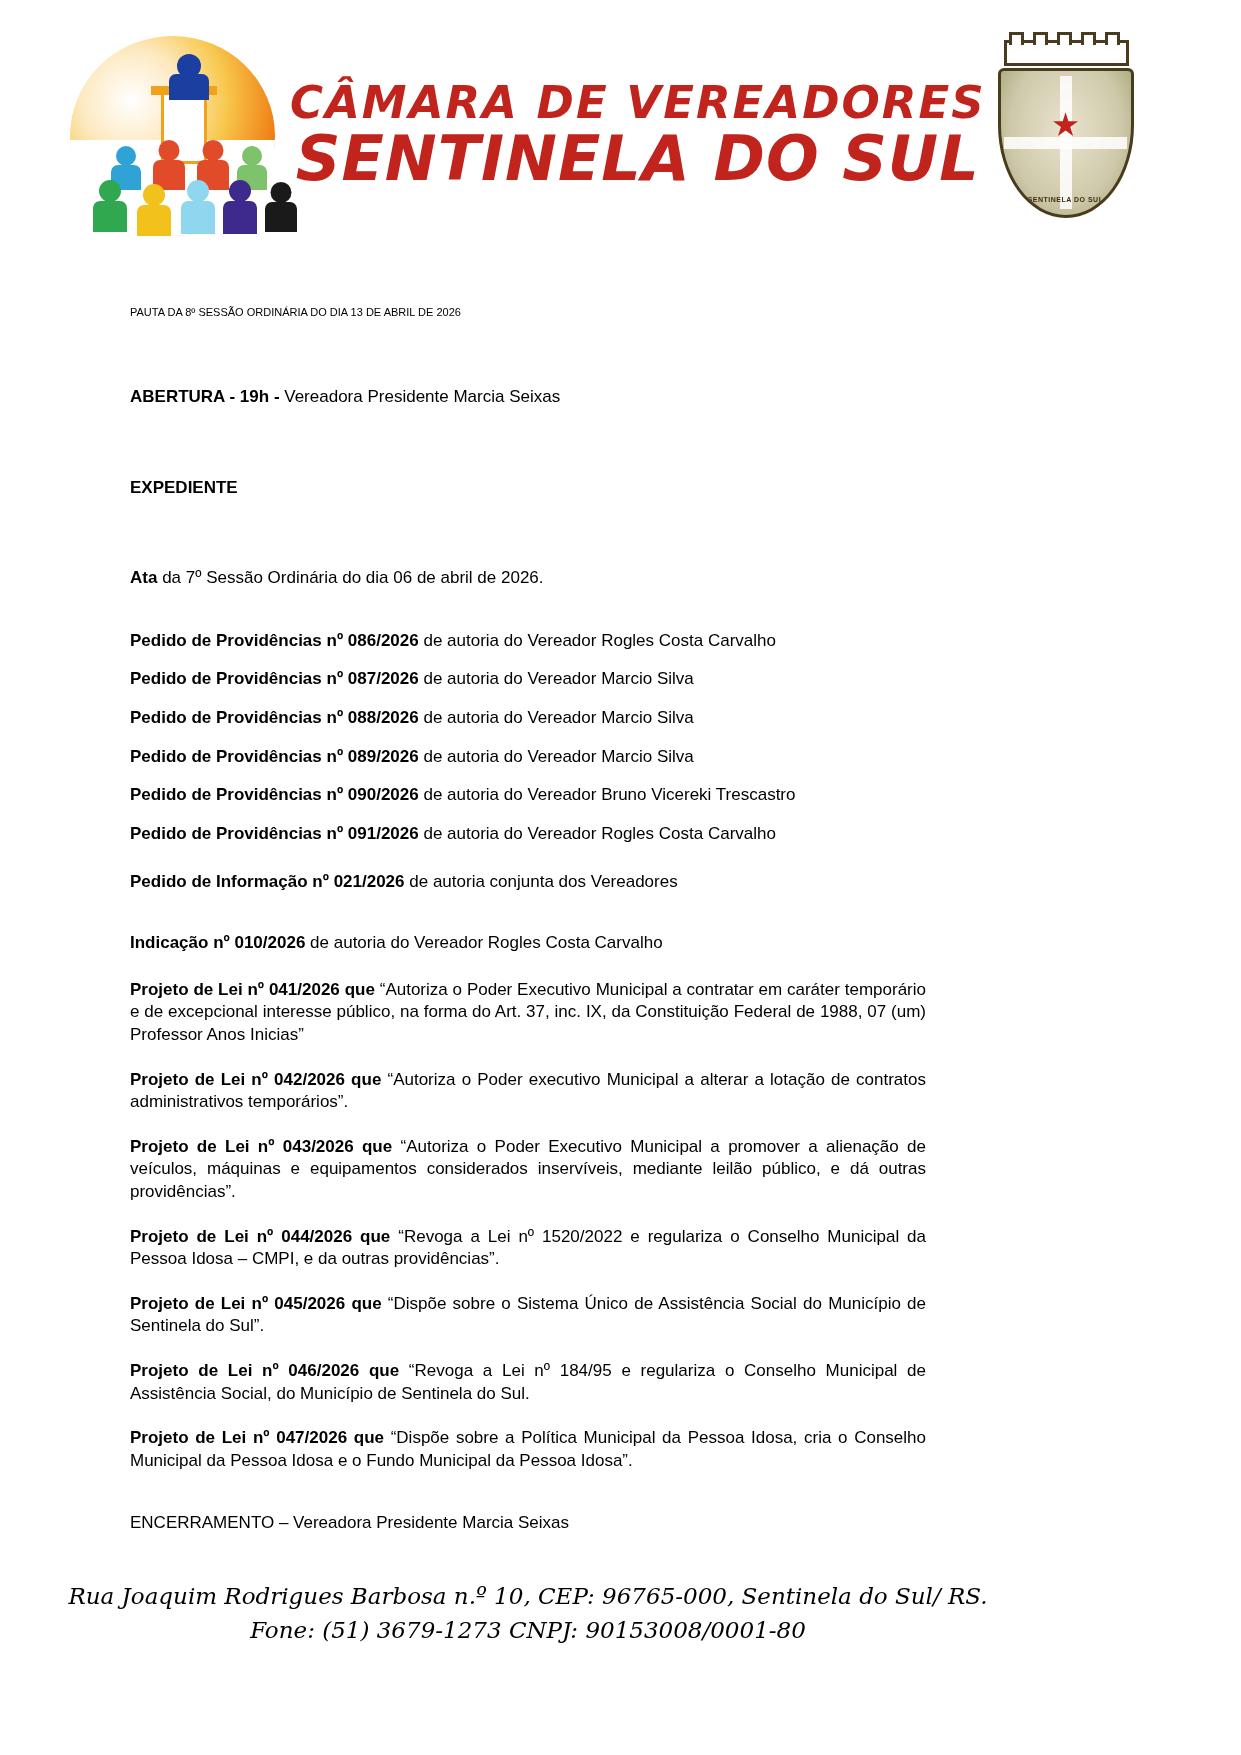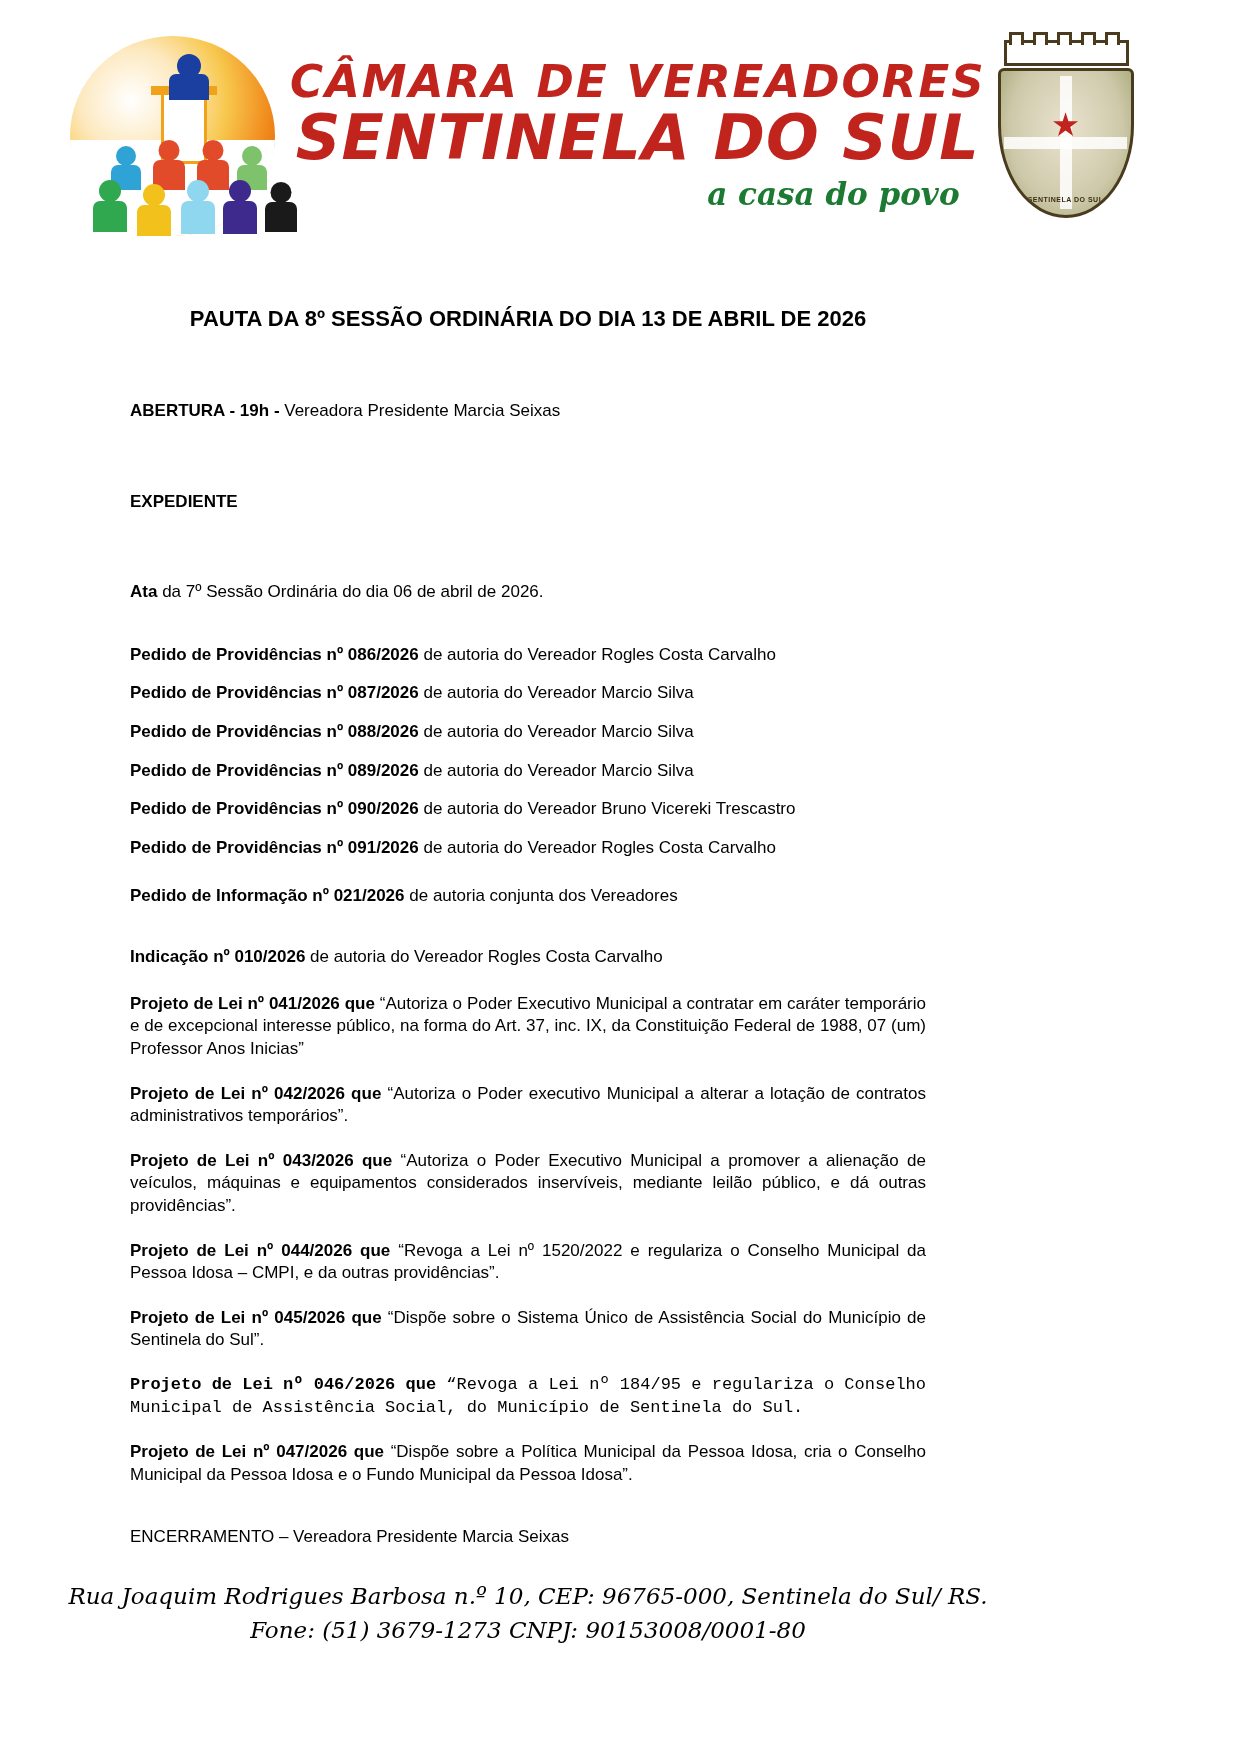--- a/index.html
+++ b/index.html
@@ -163,23 +163,23 @@
     position: absolute;
     left: 50%; top: 38%;
     transform: translate(-50%,-50%);
     width: 26px; height: 26px;
     background: #c0241c;
     clip-path: polygon(50% 0%, 61% 35%, 98% 35%, 68% 57%, 79% 91%, 50% 70%, 21% 91%, 32% 57%, 2% 35%, 39% 35%);
   }
 
   
   .doc-title {
-    text-align: center;
-    font-weight: bold;
-    font-size: 22px;
+    text-align: left;
+    font-weight: normal;
+    font-size: 11px;
     margin-top: 56px;
   }
   .para {
     font-size: 17px;
     line-height: 1.33;
     margin-top: 22px;
     text-align: justify;
   }
   .para b { font-weight: bold; }
   .spaced { margin-top: 68px; }
@@ -250,21 +250,20 @@
       </div>
       <div class="figure" style="left:200px; top:154px; width:32px; height:50px;">
         <div class="head" style="width:21px;height:21px;top:0;background:#1a1a1a;"></div>
         <div class="body" style="height:30px;background:#1a1a1a;"></div>
       </div>
     </div>
 
     <div class="title-block">
       <div class="title-1">CÂMARA  DE VEREADORES</div>
       <div class="title-2">SENTINELA DO SUL</div>
-      <div class="title-3">a casa do povo</div>
     </div>
 
     <div class="crest">
       <div class="wall">
         <div class="merlon" style="left:2px;"></div>
         <div class="merlon" style="left:26px;"></div>
         <div class="merlon" style="left:50px;"></div>
         <div class="merlon" style="left:74px;"></div>
         <div class="merlon" style="left:98px;"></div>
       </div>
@@ -330,21 +329,21 @@
     </div>
     <div class="para" style="margin-top:22px;">
       <b>Projeto de Lei nº 043/2026 que</b><span> “Autoriza o Poder Executivo Municipal a promover a alienação de veículos, máquinas e equipamentos considerados inservíveis, mediante leilão público, e dá outras providências”.</span>
     </div>
     <div class="para" style="margin-top:22px;">
       <b>Projeto de Lei nº 044/2026 que</b><span> “Revoga a Lei nº 1520/2022 e regulariza o Conselho Municipal da Pessoa Idosa – CMPI, e da outras providências”.</span>
     </div>
     <div class="para" style="margin-top:22px;">
       <b>Projeto de Lei nº 045/2026 que</b><span> “Dispõe sobre o Sistema Único de Assistência Social do Município de Sentinela do Sul”.</span>
     </div>
-    <div class="para" style="margin-top:22px;font-family:Liberation Mono, monospace;">
+    <div class="para" style="margin-top:22px;">
       <b>Projeto de Lei nº 046/2026 que</b><span> “Revoga a Lei nº 184/95 e regulariza o Conselho Municipal de Assistência Social, do Município de Sentinela do Sul.</span>
     </div>
     <div class="para" style="margin-top:22px;">
       <b>Projeto de Lei nº 047/2026 que</b><span> “Dispõe sobre a Política Municipal da Pessoa Idosa, cria o Conselho Municipal da Pessoa Idosa e o Fundo Municipal da Pessoa Idosa”.</span>
     </div>
   </div>
 
   <div class="para" style="margin-top:40px;">
     <span style="font-weight:normal">ENCERRAMENTO</span><span> – Vereadora Presidente Marcia Seixas</span>
   </div>

